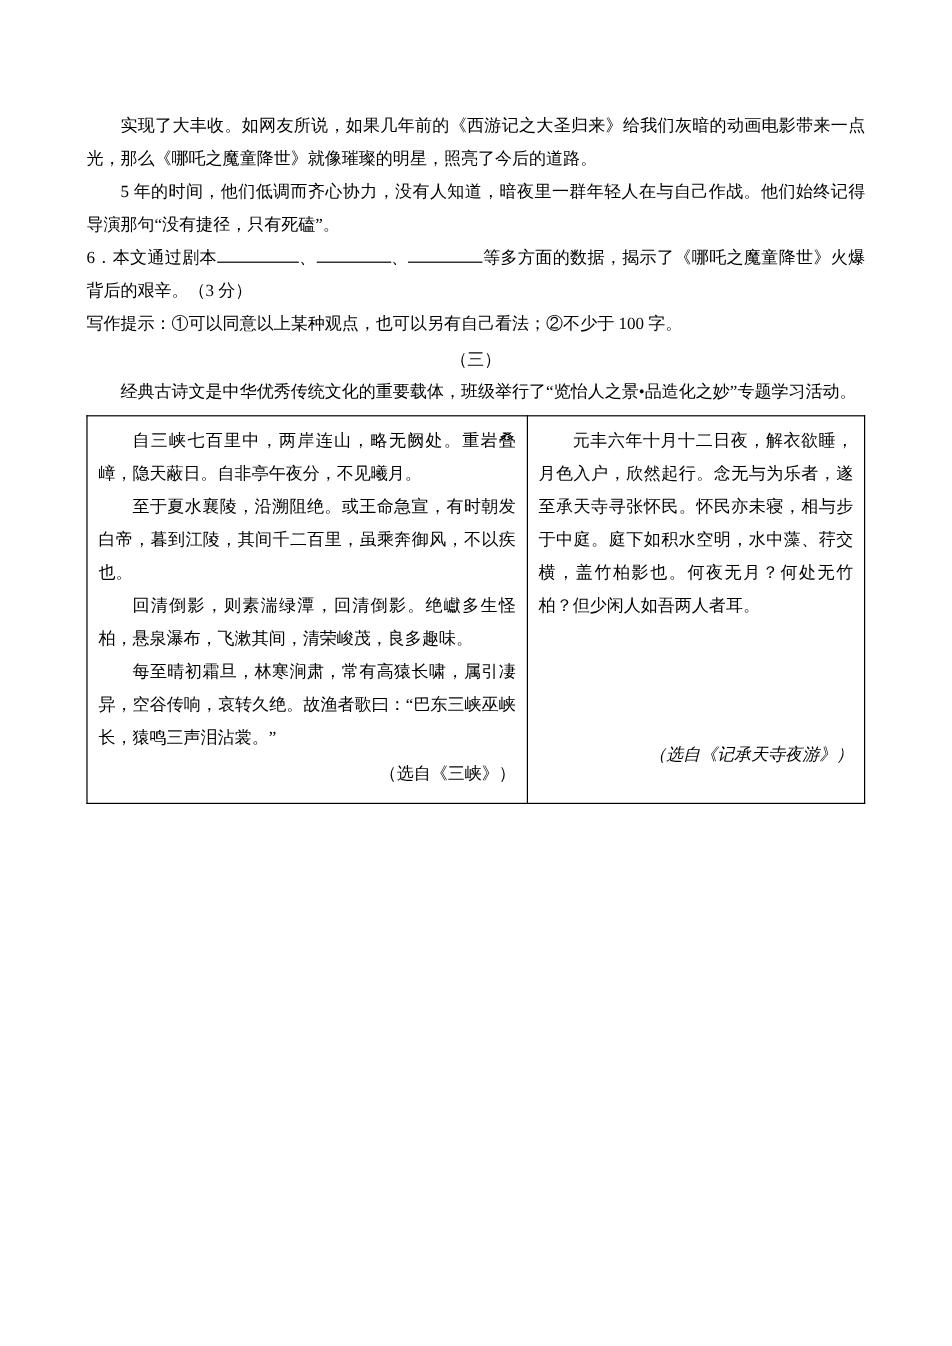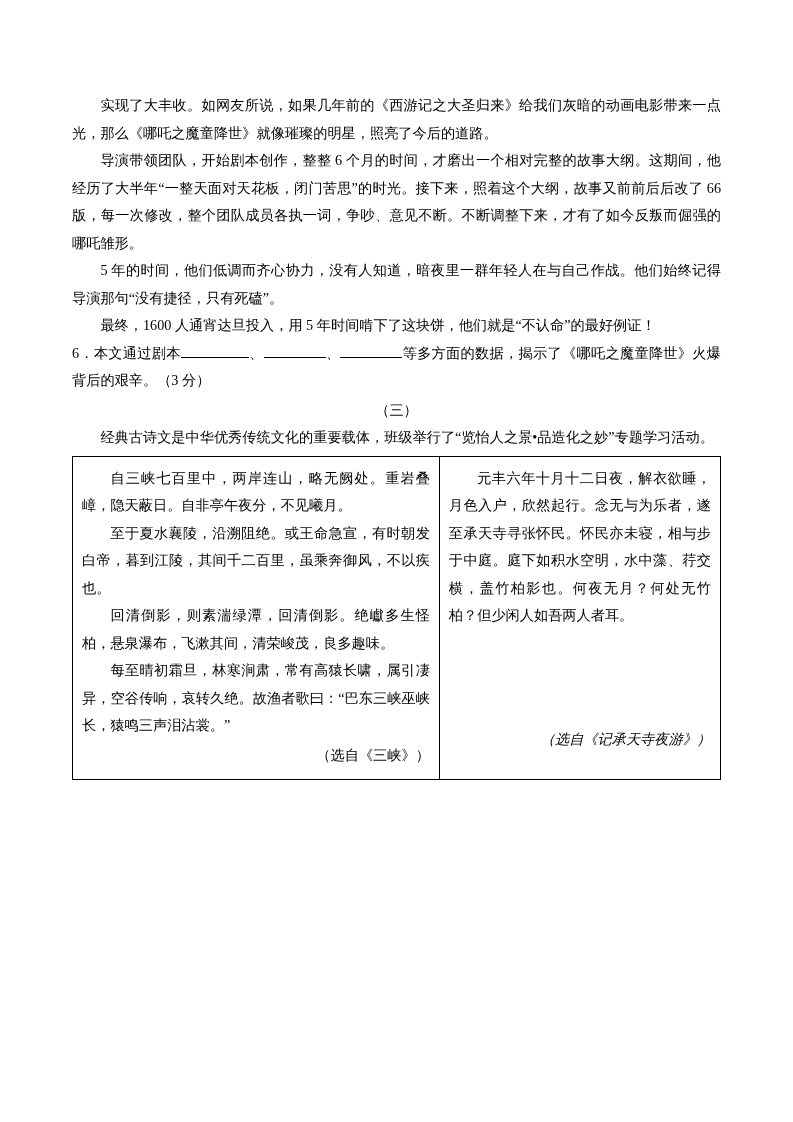--- a/index.html
+++ b/index.html
@@ -77,26 +77,25 @@
     margin-bottom: 0;
   }
 </style>
 </head>
 <body>
 
 <div class="page">
 
   <div class="body-text">
     <p>实现了大丰收。如网友所说，如果几年前的《西游记之大圣归来》给我们灰暗的动画电影带来一点光，那么《哪吒之魔童降世》就像璀璨的明星，照亮了今后的道路。</p>
-    <p>导演带领团队，开始剧本创作，整整 6 个月的时间，才磨出一个相对完整的故事大纲。这期间，他经历了大半年“一整天面对天花板，闭门苦思”的时光。接下来，照着这个大纲，故事又前前后后改了 66 版，每一次修改，整个团队成员各执一词，争吵、意见不断。不断调整下来，才有了如今反叛而倔强的哪吒雏形。</p>
     <p>5 年的时间，他们低调而齐心协力，没有人知道，暗夜里一群年轻人在与自己作战。他们始终记得导演那句“没有捷径，只有死磕”。</p>
-    <p>最终，1600 人通宵达旦投入，用 5 年时间啃下了这块饼，他们就是“不认命”的最好例证！</p>
 
     <p class="noindent"><span>6．本文通过剧本</span><span class="blank"></span><span>、</span><span class="blank-sm"></span><span>、</span><span class="blank-sm"></span><span>等多方面的数据，揭示了《哪吒之魔童降世》火爆背后的艰辛。（3 分）</span></p>
 
+    <p class="noindent">写作提示：①可以同意以上某种观点，也可以另有自己看法；②不少于 100 字。</p>
 
     <p class="sec-label">（三）</p>
     <p>经典古诗文是中华优秀传统文化的重要载体，班级举行了“览怡人之景•品造化之妙”专题学习活动。</p>
   </div>
 
   <table class="tbl">
     <tbody>
         <tr>
       <td class="left-cell">
         <p>自三峡七百里中，两岸连山，略无阙处。重岩叠嶂，隐天蔽日。自非亭午夜分，不见曦月。</p>

